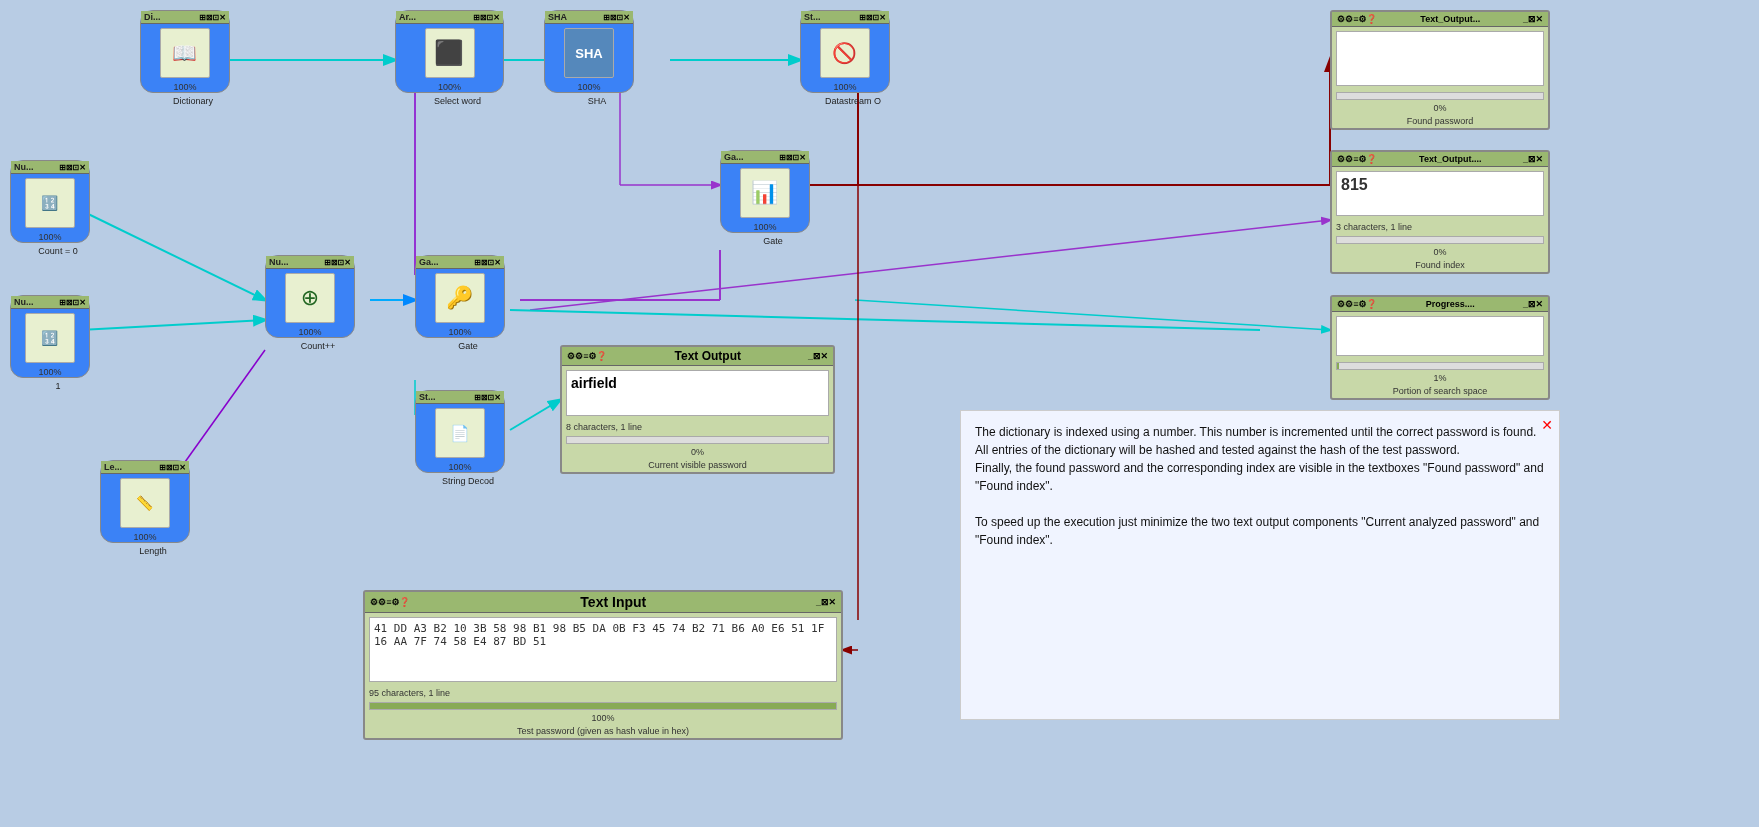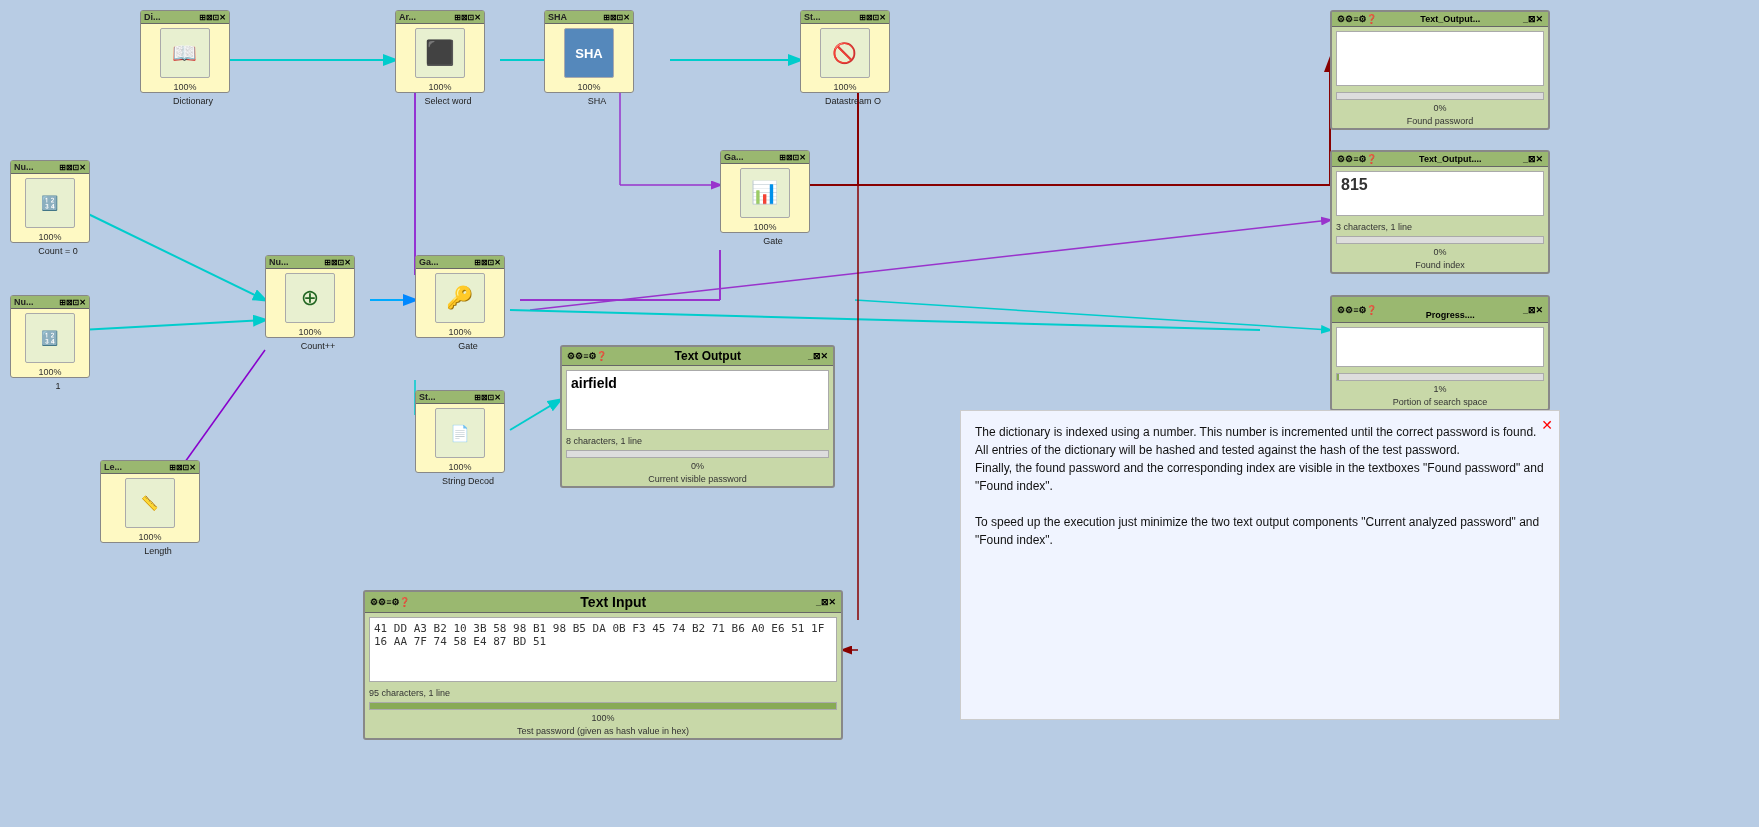--- a/index.html
+++ b/index.html
@@ -9,23 +9,23 @@
       font-size: 11px;
       width: 1759px;
       height: 827px;
       overflow: hidden;
       position: relative;
     }
 
     
     .node {
       position: absolute;
-      background: #fef9c3;
+      background: #3b82f6;
       border: 1px solid #888;
-      border-radius: 3px;
+      border-radius: 13px;
       display: flex;
       flex-direction: column;
       align-items: center;
     }
     .node-titlebar {
       width: 100%;
       background: #9ab870;
       border-bottom: 1px solid #666;
       display: flex;
       align-items: center;
@@ -208,21 +208,21 @@
 <div class="node" style="left:140px; top:10px; width:90px;">
   <div class="node-titlebar">
     <span class="title-text">Di...</span>
     <span class="title-icons">⊞⊠⊡✕</span>
   </div>
   <div class="node-icon">📖</div>
   <div class="node-progress">100%</div>
   <div class="node-label">Dictionary</div>
 </div>
 
-<div class="node" style="left:395px; top:10px; width:90px;">
+<div class="node" style="left:395px; top:10px; width:109px;">
   <div class="node-titlebar">
     <span class="title-text">Ar...</span>
     <span class="title-icons">⊞⊠⊡✕</span>
   </div>
   <div class="node-icon" style="font-size:24px;">⬛</div>
   <div class="node-progress">100%</div>
   <div class="node-label">Select word</div>
 </div>
 
 <div class="node" style="left:544px; top:10px; width:90px;">
@@ -288,21 +288,21 @@
 <div class="node" style="left:10px; top:295px; width:80px;">
   <div class="node-titlebar">
     <span class="title-text">Nu...</span>
     <span class="title-icons">⊞⊠⊡✕</span>
   </div>
   <div class="node-icon" style="font-size:14px;">🔢</div>
   <div class="node-progress">100%</div>
   <div class="node-label">1</div>
 </div>
 
-<div class="node" style="left:100px; top:460px; width:100px;">
+<div class="node" style="left:100px; top:460px; width:90px;">
   <div class="node-titlebar">
     <span class="title-text">Le...</span>
     <span class="title-icons">⊞⊠⊡✕</span>
   </div>
   <div class="node-icon" style="font-size:14px;">📏</div>
   <div class="node-progress">100%</div>
   <div class="node-label">Length</div>
 </div>
 
 <div class="node" style="left:415px; top:390px; width:90px;">
@@ -344,40 +344,40 @@
       <div style="width:0%; height:100%; background:#88aa55;"></div>
     </div>
   </div>
   <div class="panel-footer">0%</div>
   <div class="panel-footer">Found index</div>
 </div>
 
 <div class="panel" style="left:1330px; top:295px; width:220px;">
   <div class="panel-titlebar">
     <span style="font-size:9px;">⚙⚙≡⚙❓</span>
-    <span style="flex:1; text-align:center; font-size:9px;margin-top:11px;">Progress....</span>
+    <span style="flex:1; text-align:center; font-size:9px;">Progress....</span>
     <span style="font-size:9px;">_⊠✕</span>
   </div>
   <div class="panel-content" style="height:35px;"></div>
   <div style="display:flex; align-items:center; padding:2px 4px;">
     <div style="flex:1; height:8px; background:#ddd; border:1px solid #aaa;">
       <div style="width:1%; height:100%; background:#88aa55;"></div>
     </div>
   </div>
   <div class="panel-footer">1%</div>
   <div class="panel-footer">Portion of search space</div>
 </div>
 
 <div class="panel" style="left:560px; top:345px; width:275px;">
   <div class="panel-titlebar">
     <span style="font-size:9px;">⚙⚙≡⚙❓</span>
     <span style="flex:1; text-align:center; font-size:12px;">Text Output</span>
     <span style="font-size:9px;">_⊠✕</span>
   </div>
-  <div class="panel-content" style="height:60px; font-size:14px; font-weight:bold;">airfield</div>
+  <div class="panel-content" style="height:46px; font-size:14px; font-weight:bold;">airfield</div>
   <div class="panel-status">8 characters,  1 line</div>
   <div style="display:flex; align-items:center; padding:2px 4px;">
     <div style="flex:1; height:8px; background:#ddd; border:1px solid #aaa;">
       <div style="width:0%; height:100%; background:#88aa55;"></div>
     </div>
   </div>
   <div class="panel-footer">0%</div>
   <div class="panel-footer">Current visible password</div>
 </div>
 

